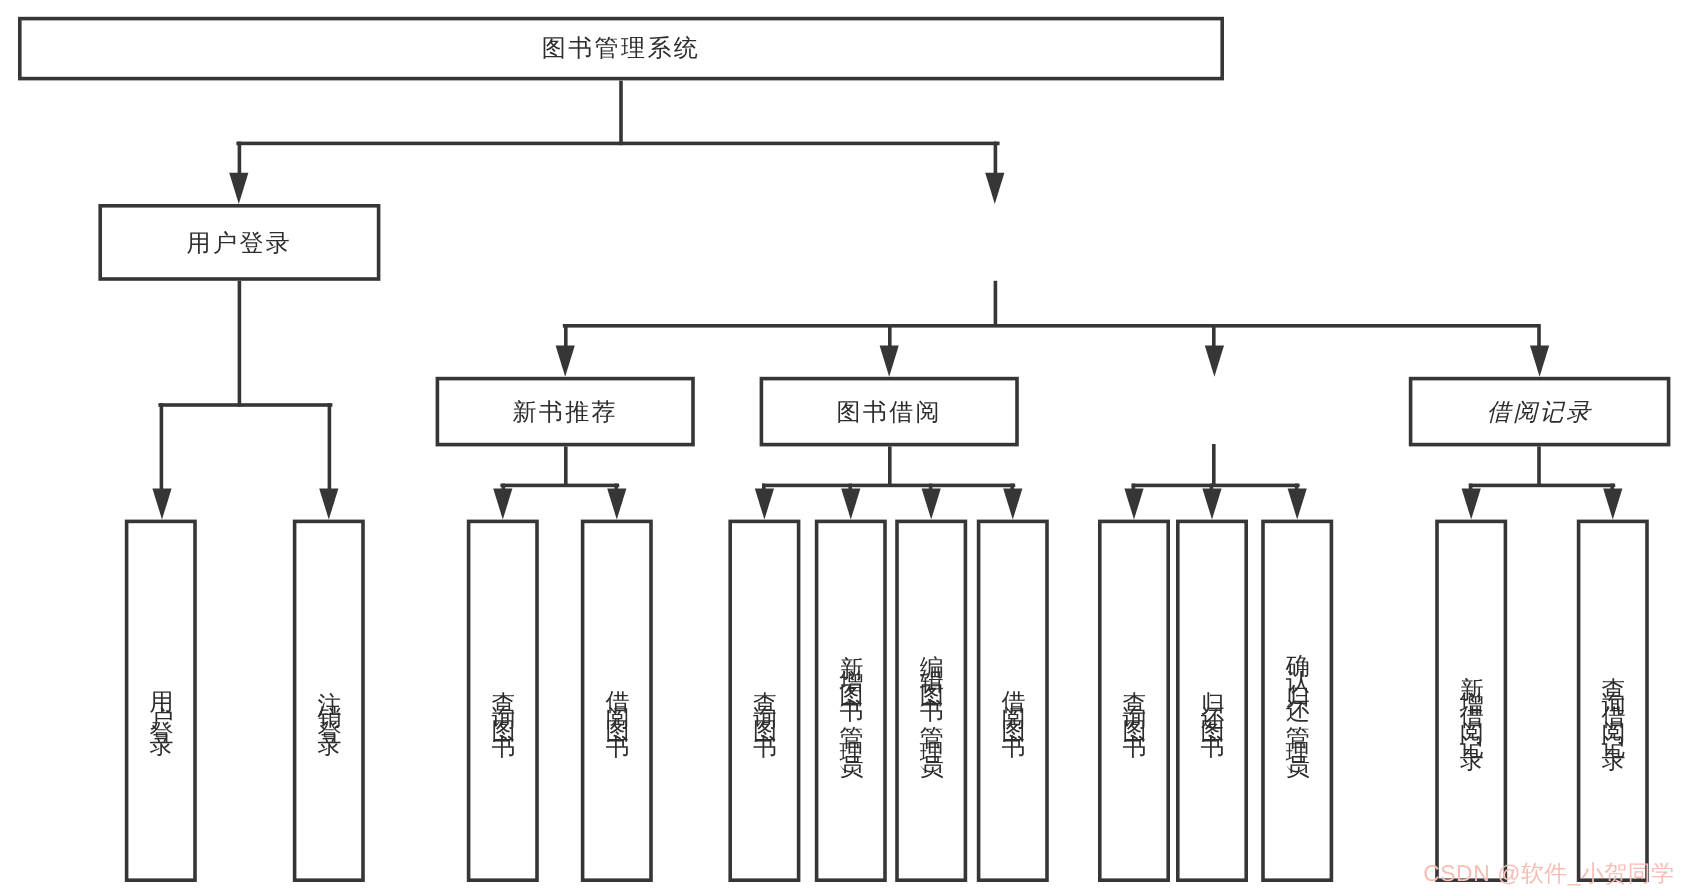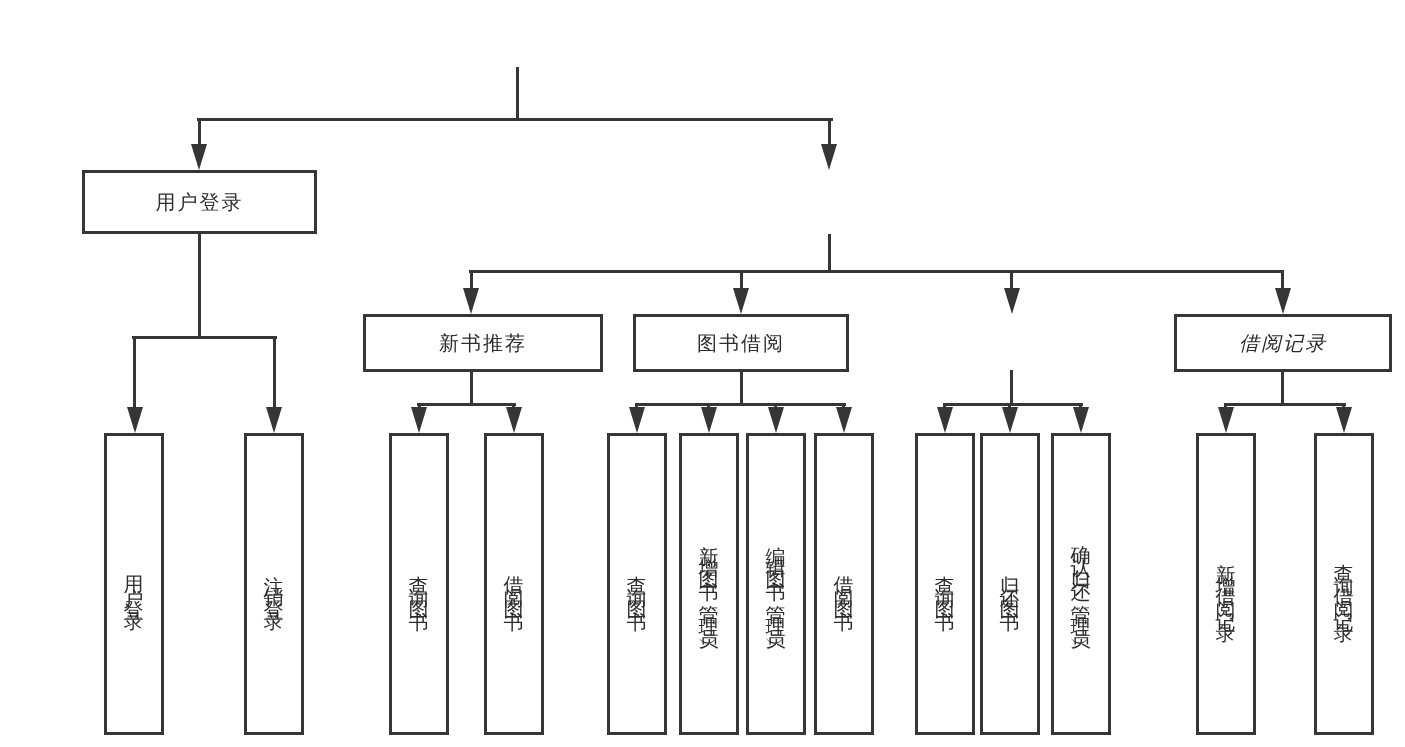--- a/index.html
+++ b/index.html
@@ -89,25 +89,26 @@
   <div class="ln" style="left:1079px;top:403px;width:3px;height:8px;"></div>
   <div class="ah" style="left:1073px;top:407px;"></div>
 
   <div class="ln" style="left:1281px;top:370px;width:3px;height:35px;"></div>
   <div class="ln" style="left:1224px;top:403px;width:122px;height:3px;"></div>
   <div class="ln" style="left:1224px;top:403px;width:3px;height:8px;"></div>
   <div class="ah" style="left:1218px;top:407px;"></div>
   <div class="ln" style="left:1342px;top:403px;width:3px;height:8px;"></div>
   <div class="ah" style="left:1336px;top:407px;"></div>
 
+  <div class="box" style="left:15px;top:14px;width:1005px;height:53px;">图书管理系统</div>
 
   <div class="box" style="left:82px;top:170px;width:235px;height:64px;">用户登录</div>
 
 
-  <div class="box" style="left:363px;top:314px;width:240px;height:58px;">新书推荐</div>
+  <div class="box" style="left:363px;top:314px;width:216px;height:58px;">新书推荐</div>
 
   <div class="box" style="left:633px;top:314px;width:216px;height:58px;">图书借阅</div>
 
 
   <div class="box" style="left:1174px;top:314px;width:218px;height:58px;font-style:italic;">借阅记录</div>
 
   <div class="vbox" style="left:104px;">
     <span>用户登录</span>
   </div>
   <div class="vbox" style="left:244px;">
@@ -144,14 +145,15 @@
     <span>确认归还（管理员）</span>
   </div>
 
   <div class="vbox" style="left:1196px;">
     <span>新增借阅记录</span>
   </div>
   <div class="vbox" style="left:1314px;">
     <span>查询借阅记录</span>
   </div>
 
+  <div class="wm">CSDN @软件_小贺同学</div>
 
 </div>
 
 </body></html>

